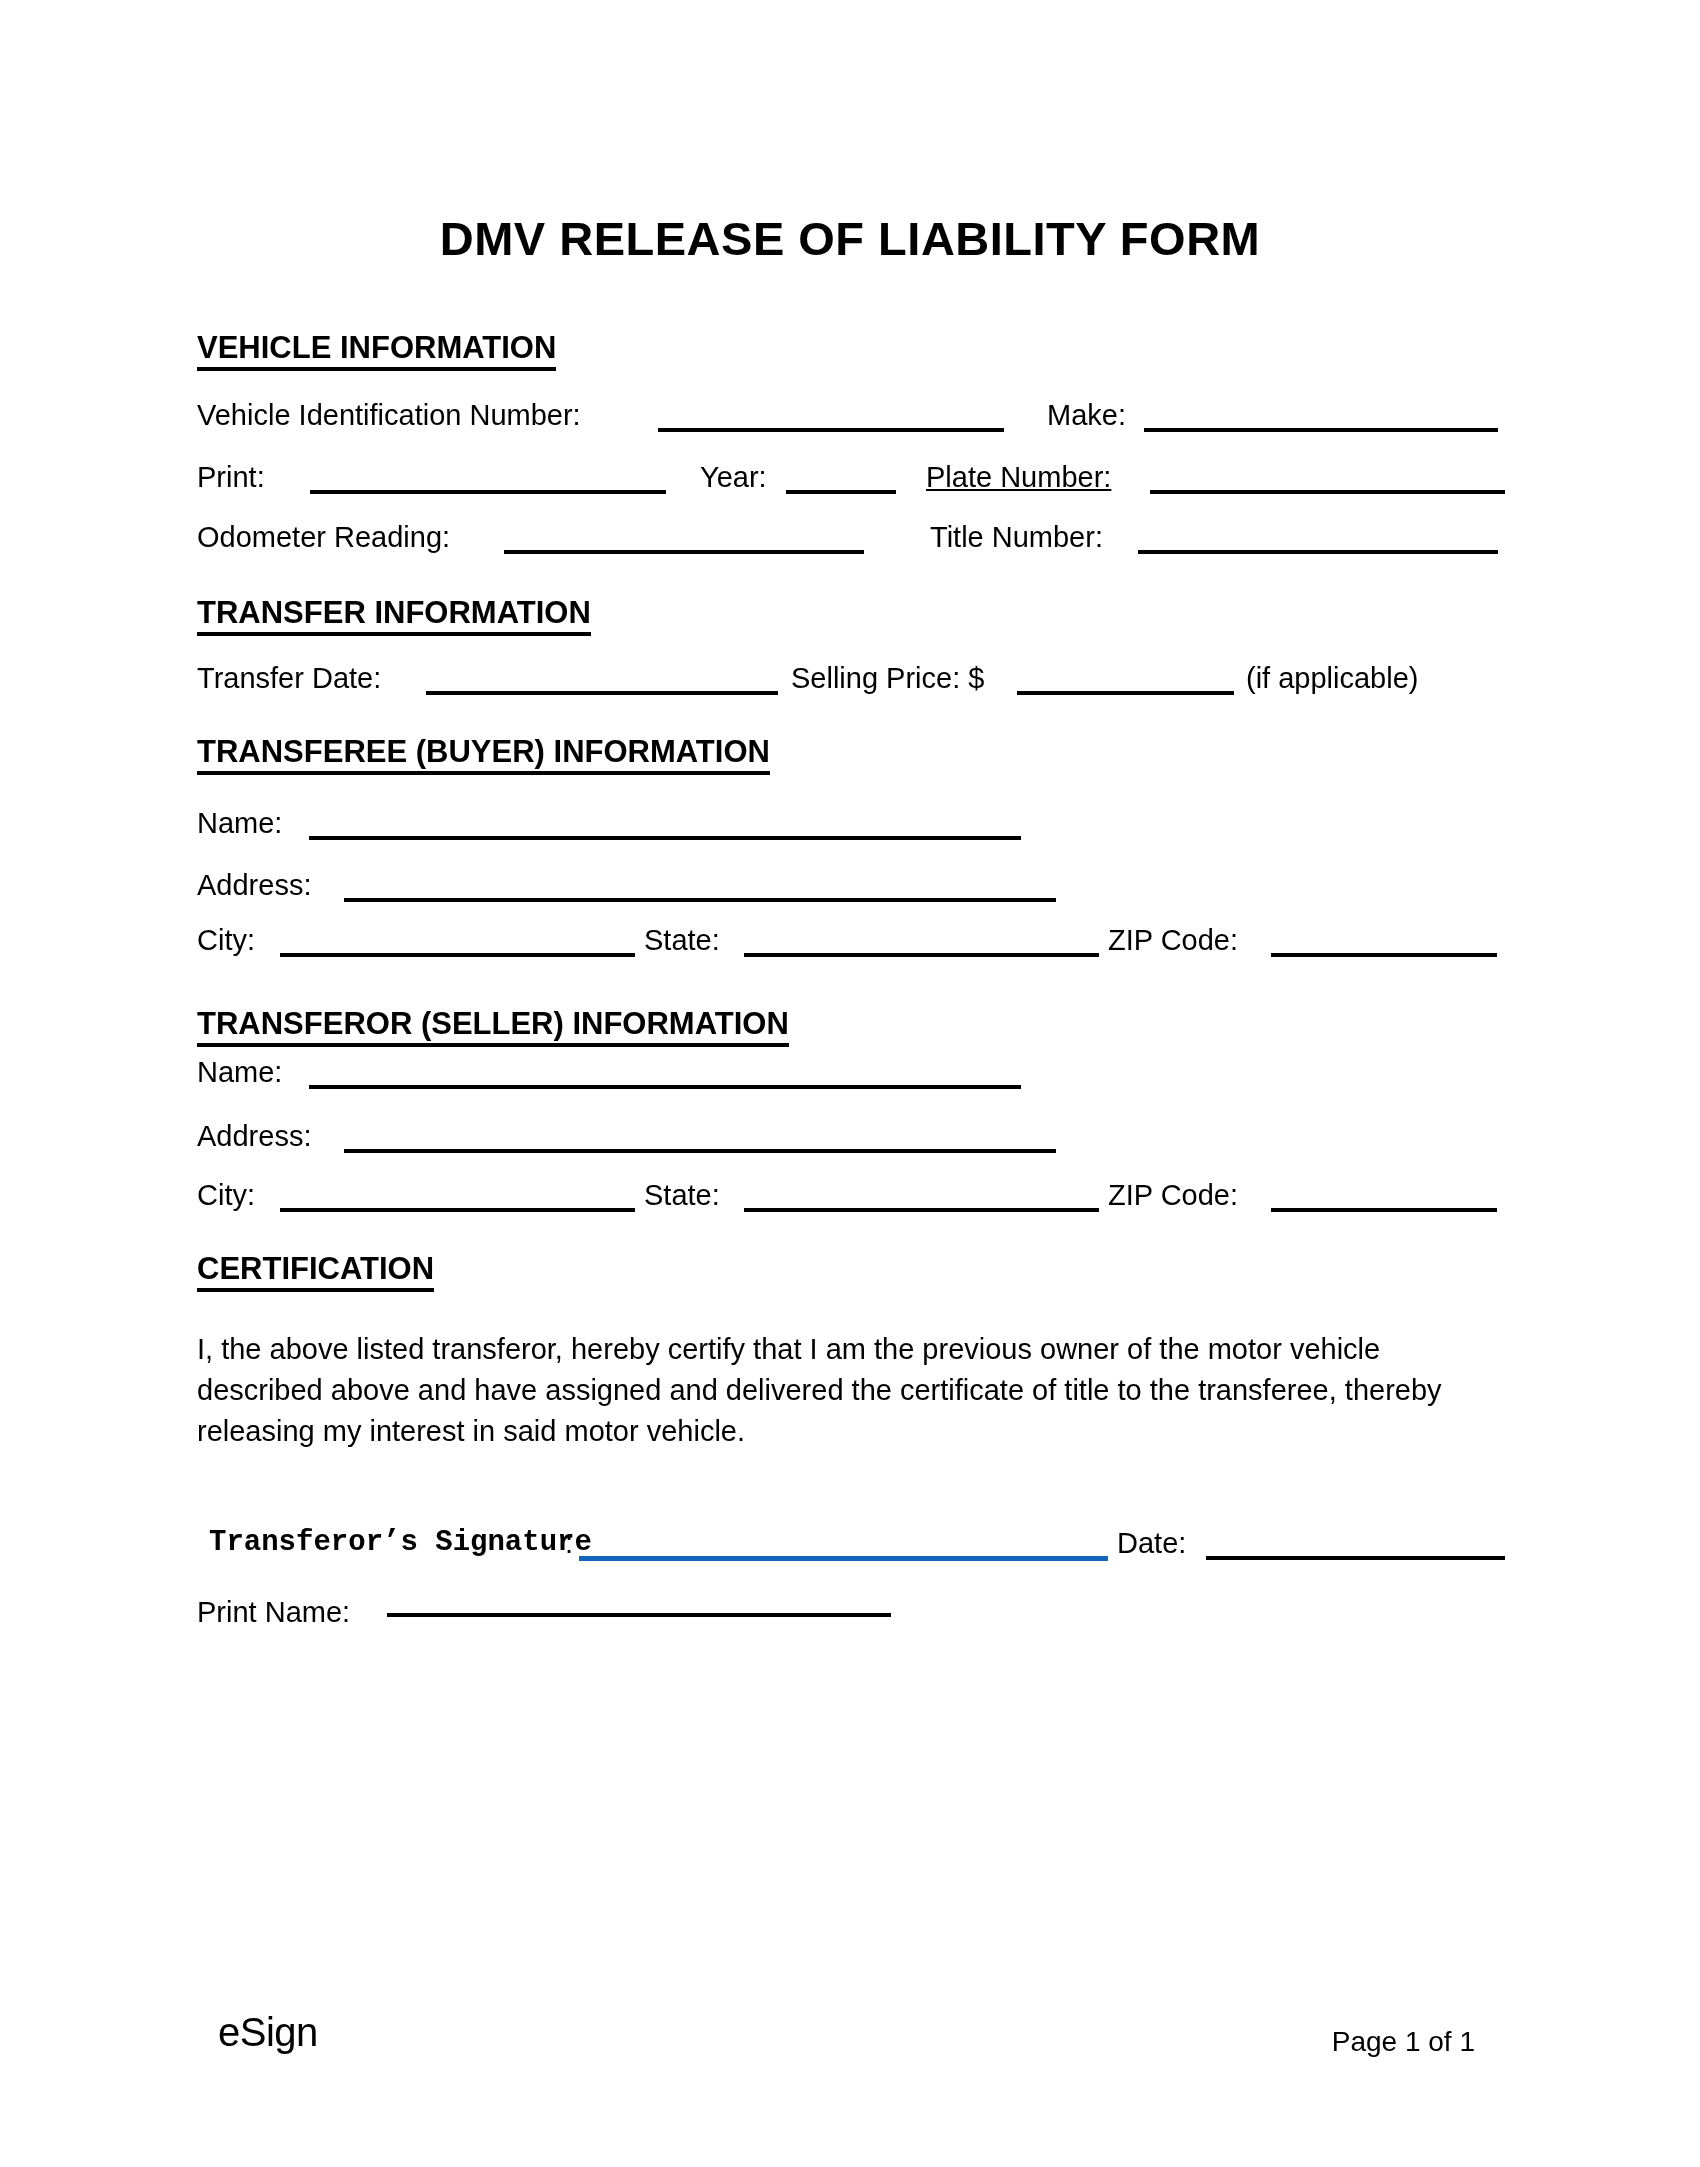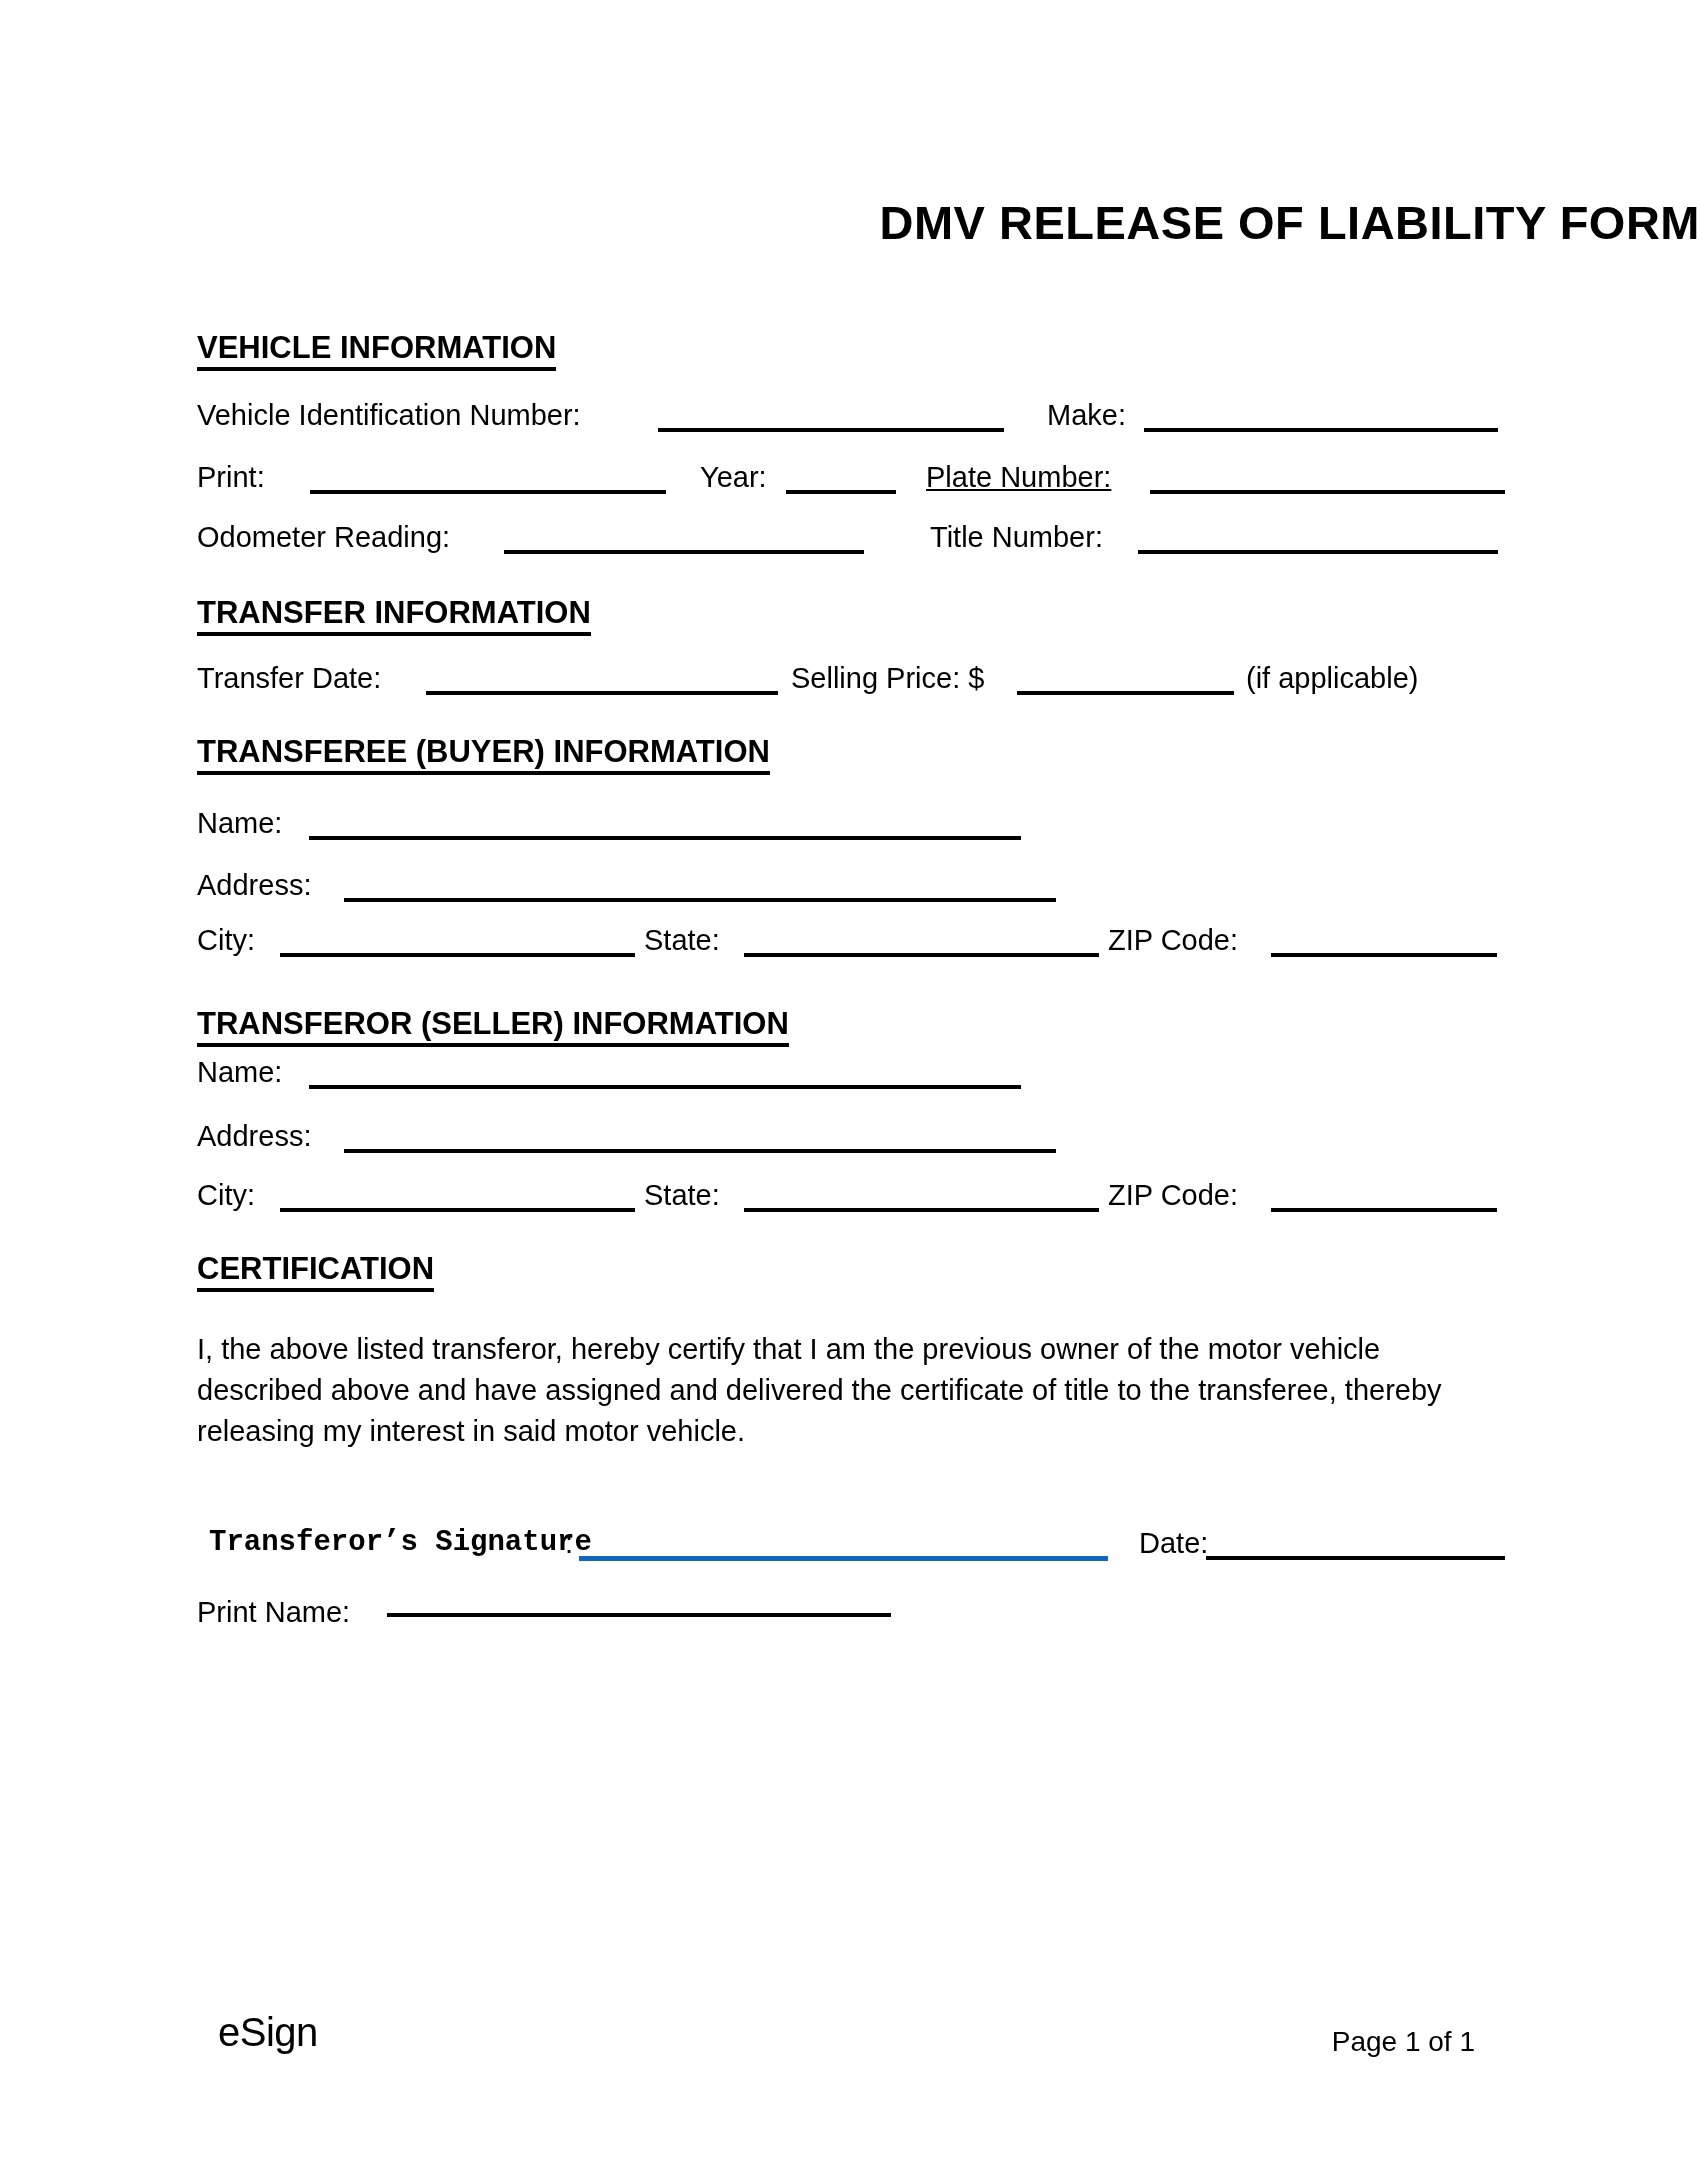--- a/index.html
+++ b/index.html
@@ -5,22 +5,22 @@
   html,body{margin:0;padding:0;background:#7a7a7a;}
   .page{
     position:relative;
     width:1700px;height:2167px;
     background:#ffffff;
     font-family:"Liberation Sans","DejaVu Sans",sans-serif;
     color:#000;
     overflow:hidden;
   }
   .doc-title{
-    position:absolute;left:0;top:197px;width:1700px;
-    text-align:right;font-size:47px;font-weight:bold;line-height:52px;
+    position:absolute;left:0;top:213px;width:1700px;
+    text-align:center;font-size:47px;font-weight:bold;line-height:52px;
     letter-spacing:0.5px;white-space:nowrap;
   }
   .heading{position:absolute;left:197px;height:44px;}
   .heading > span{
     display:inline-block;font-size:31px;font-weight:bold;line-height:34px;
     padding-bottom:2px;border-bottom:4px solid #000;white-space:nowrap;
   }
   .row{position:absolute;left:197px;width:1306px;height:40px;font-size:29px;line-height:34px;}
   .row .lbl{position:absolute;top:0;white-space:nowrap;}
   .row .lbl.bold{font-weight:bold;}
@@ -137,21 +137,21 @@
   <div class="heading" style="top:1252px;">
     <span>CERTIFICATION</span>
   </div>
 
   <div class="para">I, the above listed transferor, hereby certify that I am the previous owner of the motor vehicle described above and have assigned and delivered the certificate of title to the transferee, thereby releasing my interest in said motor vehicle.</div>
 
   <div class="row" style="top:1526px;">
     <span class="lbl bold" style="left:12px;font-family:Liberation Mono, monospace;">Transferor’s Signature</span>
     <span class="lbl" style="left:368px;">:</span>
     <span class="blank blue" style="left: 382px; width: 529px; border-bottom-color: rgb(18, 102, 189);"></span>
-    <span class="lbl" style="left:920px;margin-left:22px;">Date:</span>
+    <span class="lbl" style="left:920px;">Date:</span>
     <span class="blank" style="left:1009px;width:299px;"></span>
   </div>
 
   <div class="row" style="top:1583px;">
     <span class="lbl" style="left:0;margin-top:12px;">Print Name:</span>
     <span class="blank" style="left:190px;width:504px;"></span>
   </div>
 
   <div class="brand">eSign</div>
   <div class="page-num">Page 1 of 1</div>

